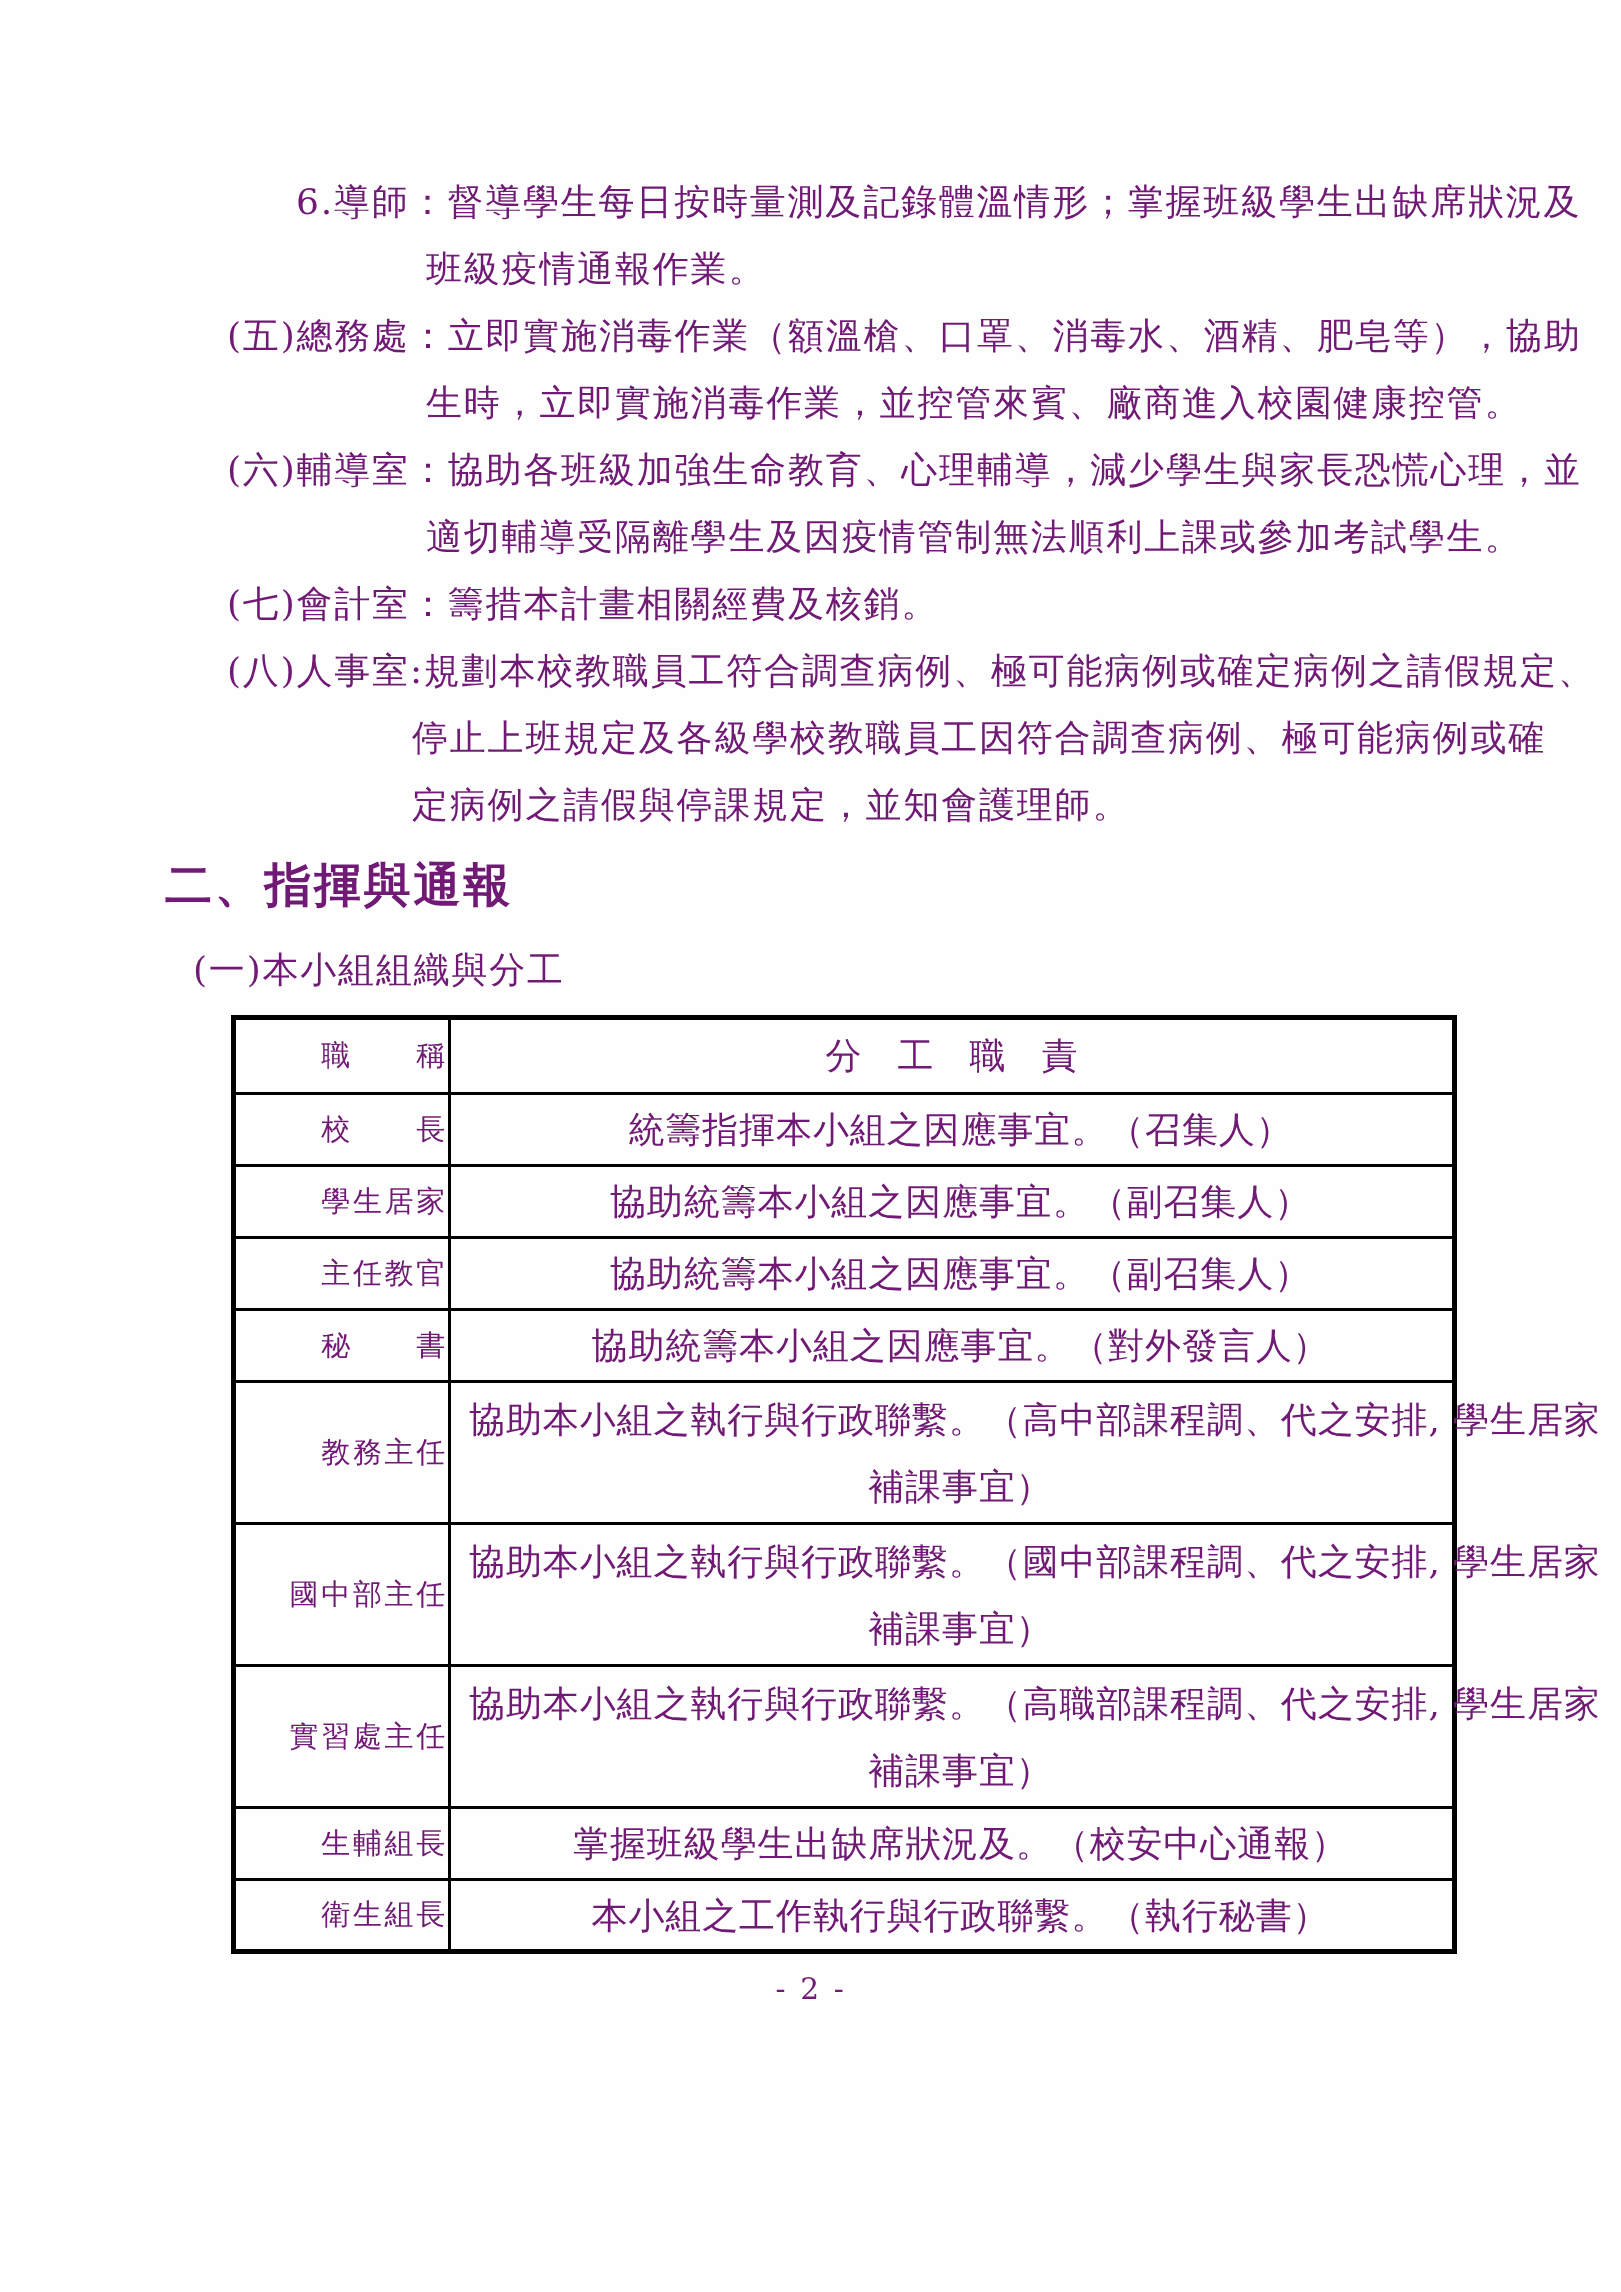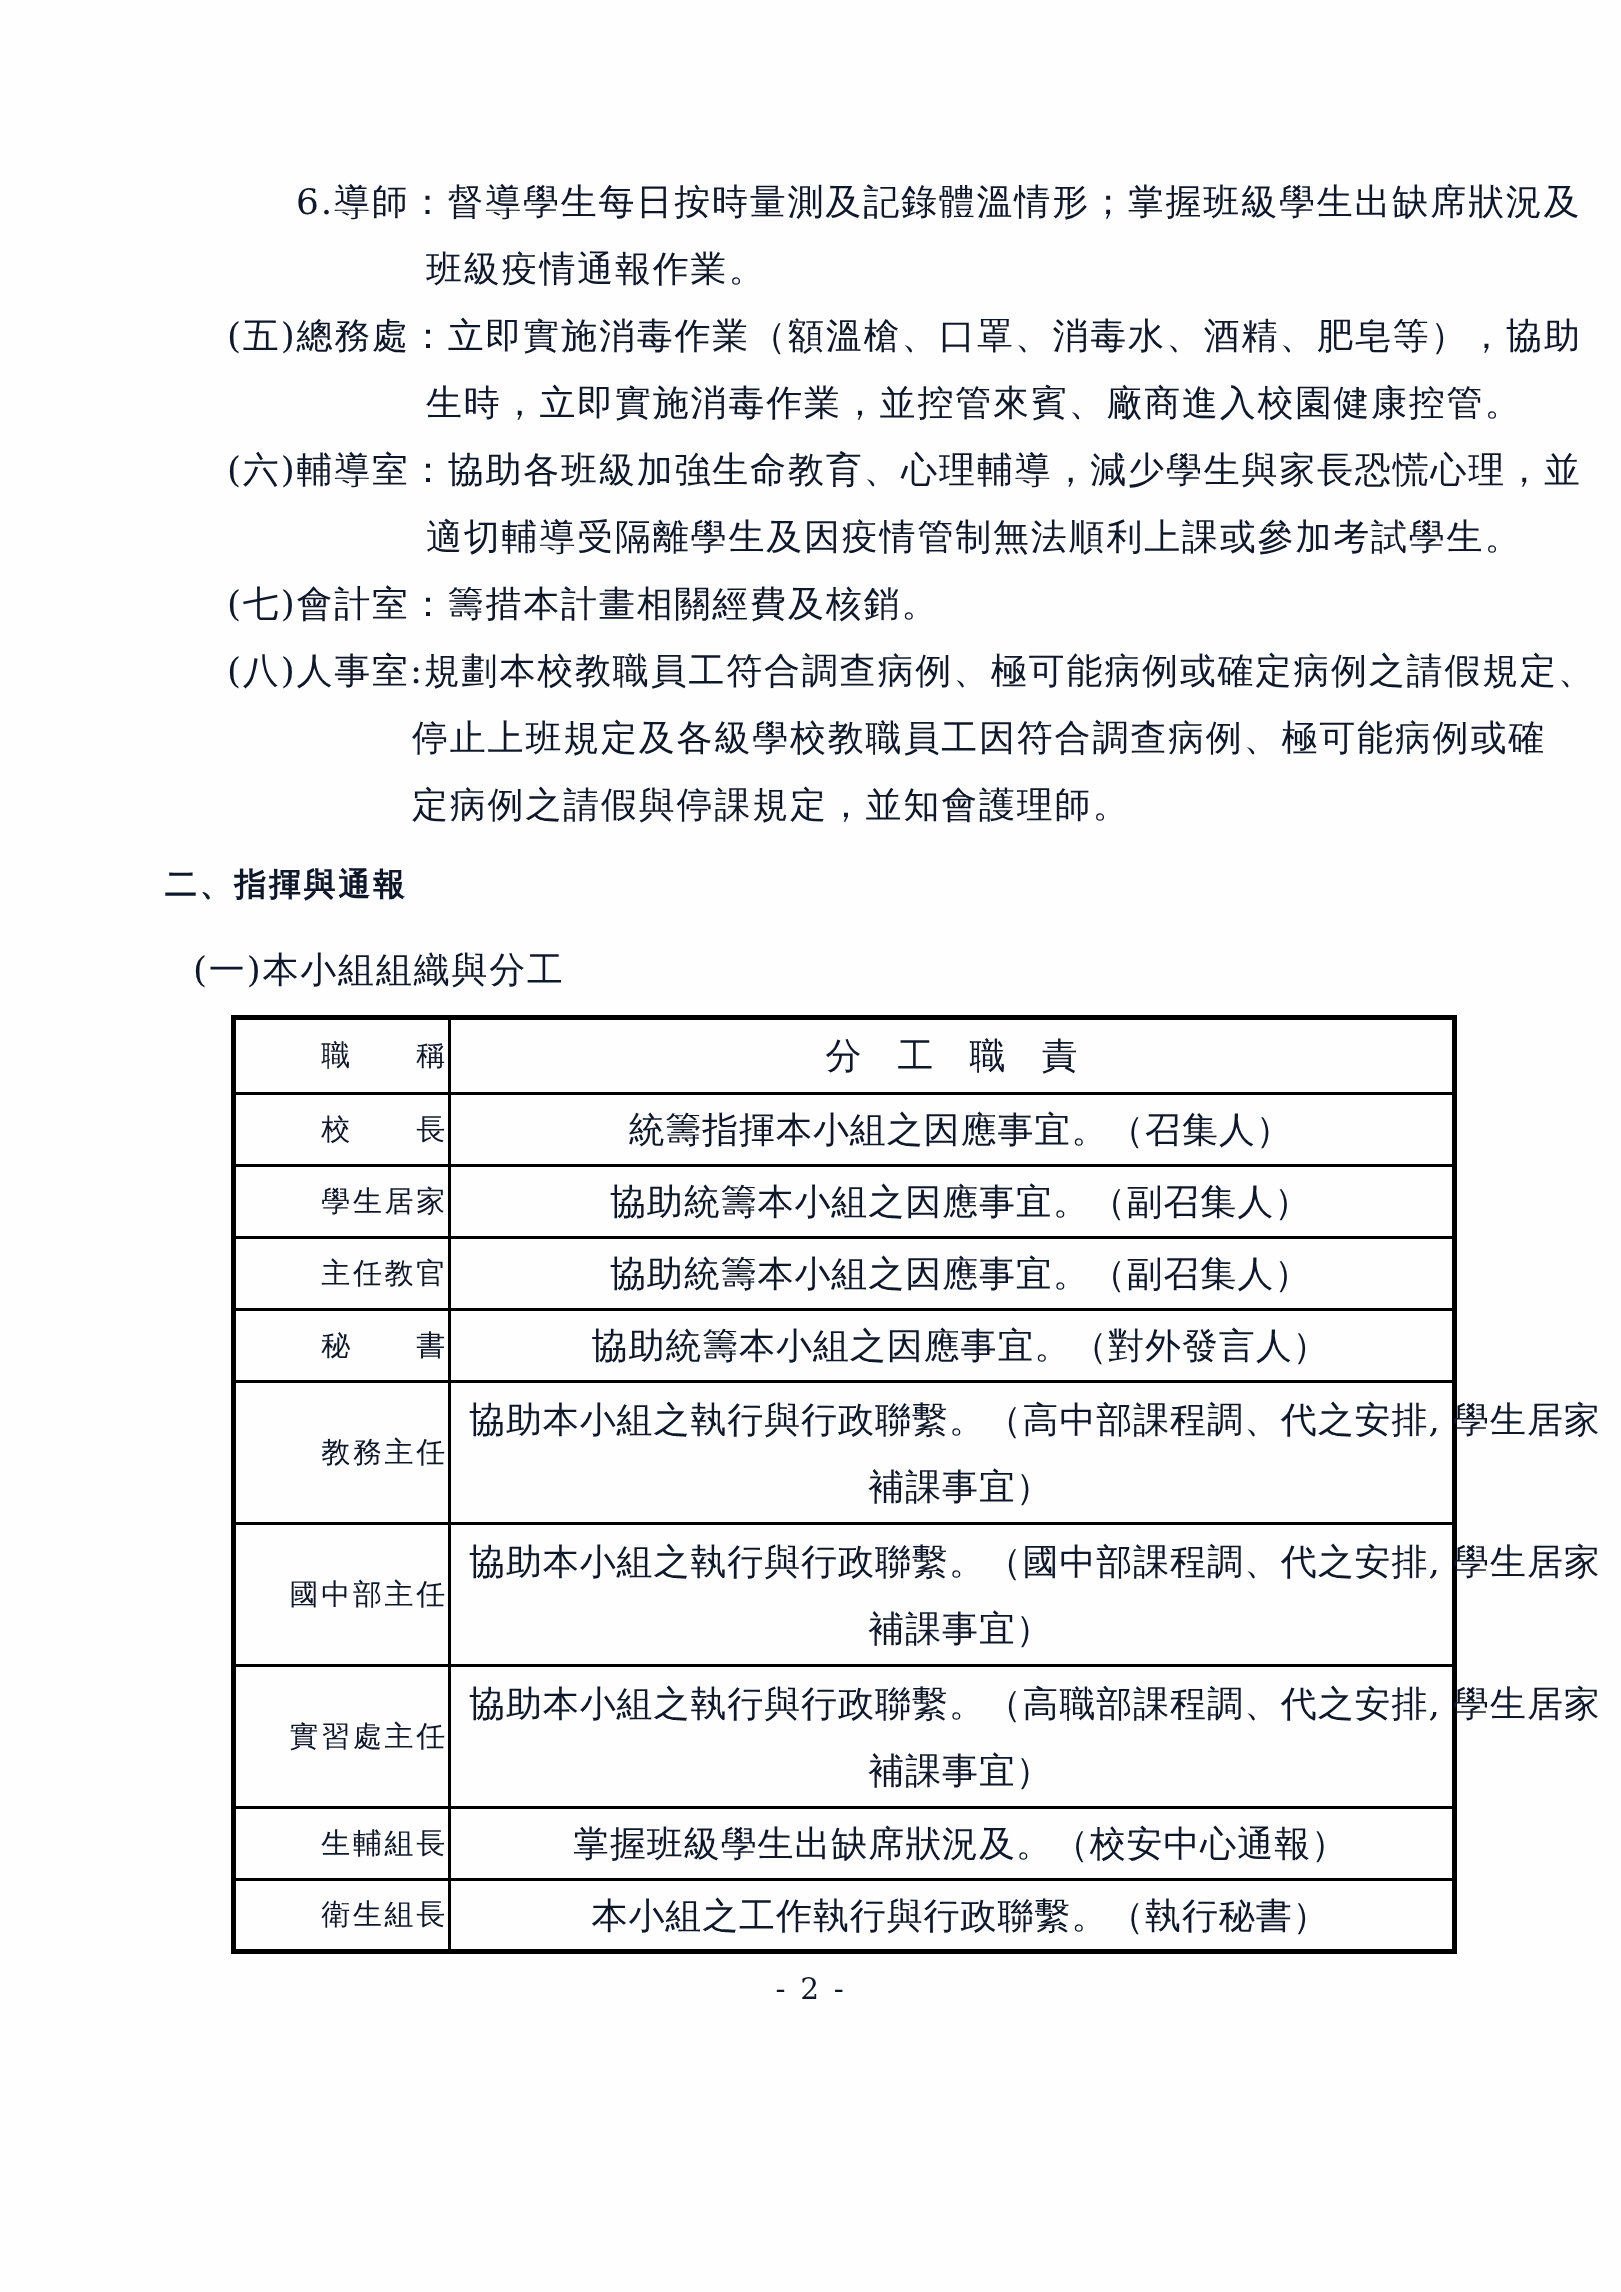--- a/index.html
+++ b/index.html
@@ -5,39 +5,39 @@
   html, body {
     margin: 0;
     padding: 0;
     background: #ffffff;
   }
   .page {
     position: relative;
     width: 1622px;
     height: 2293px;
     background: #fefefe;
-    color: #0f172a;
+    color: #701a75;
     font-family: "DejaVu Serif", "Liberation Serif", serif;
     overflow: hidden;
   }
   .body-text {
     padding-top: 168px;
   }
   .tline {
     height: 67px;
     line-height: 67px;
     font-size: 36px;
     letter-spacing: 1.8px;
     white-space: nowrap;
   }
   .heading {
     margin: 12.5px 0 0 165px;
     height: 67px;
     line-height: 67px;
-    font-size: 32px;
+    font-size: 47px;
     font-weight: bold;
     letter-spacing: 2.7px;
   }
   .subheading {
     margin: 18px 0 0 193px;
     height: 67px;
     line-height: 67px;
     font-size: 36px;
     letter-spacing: 1.8px;
   }

